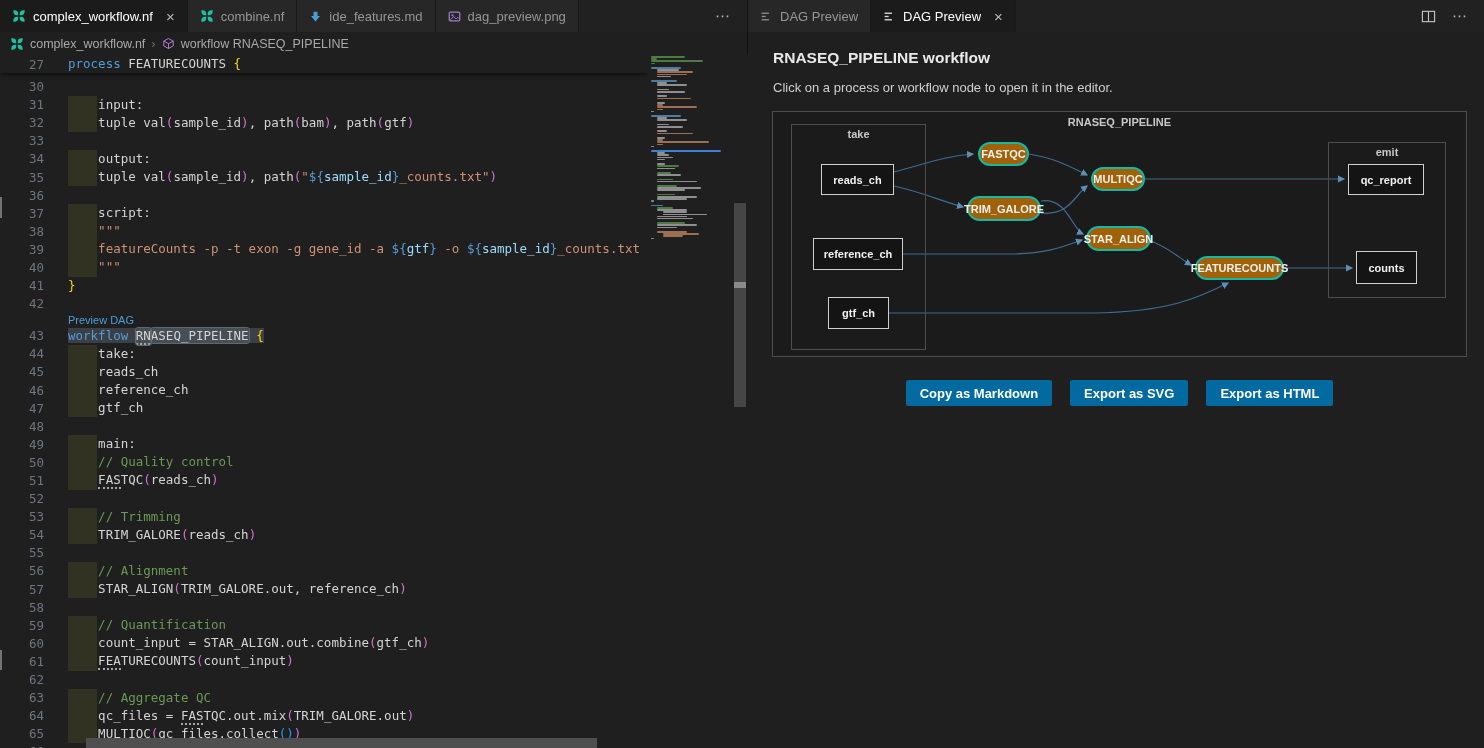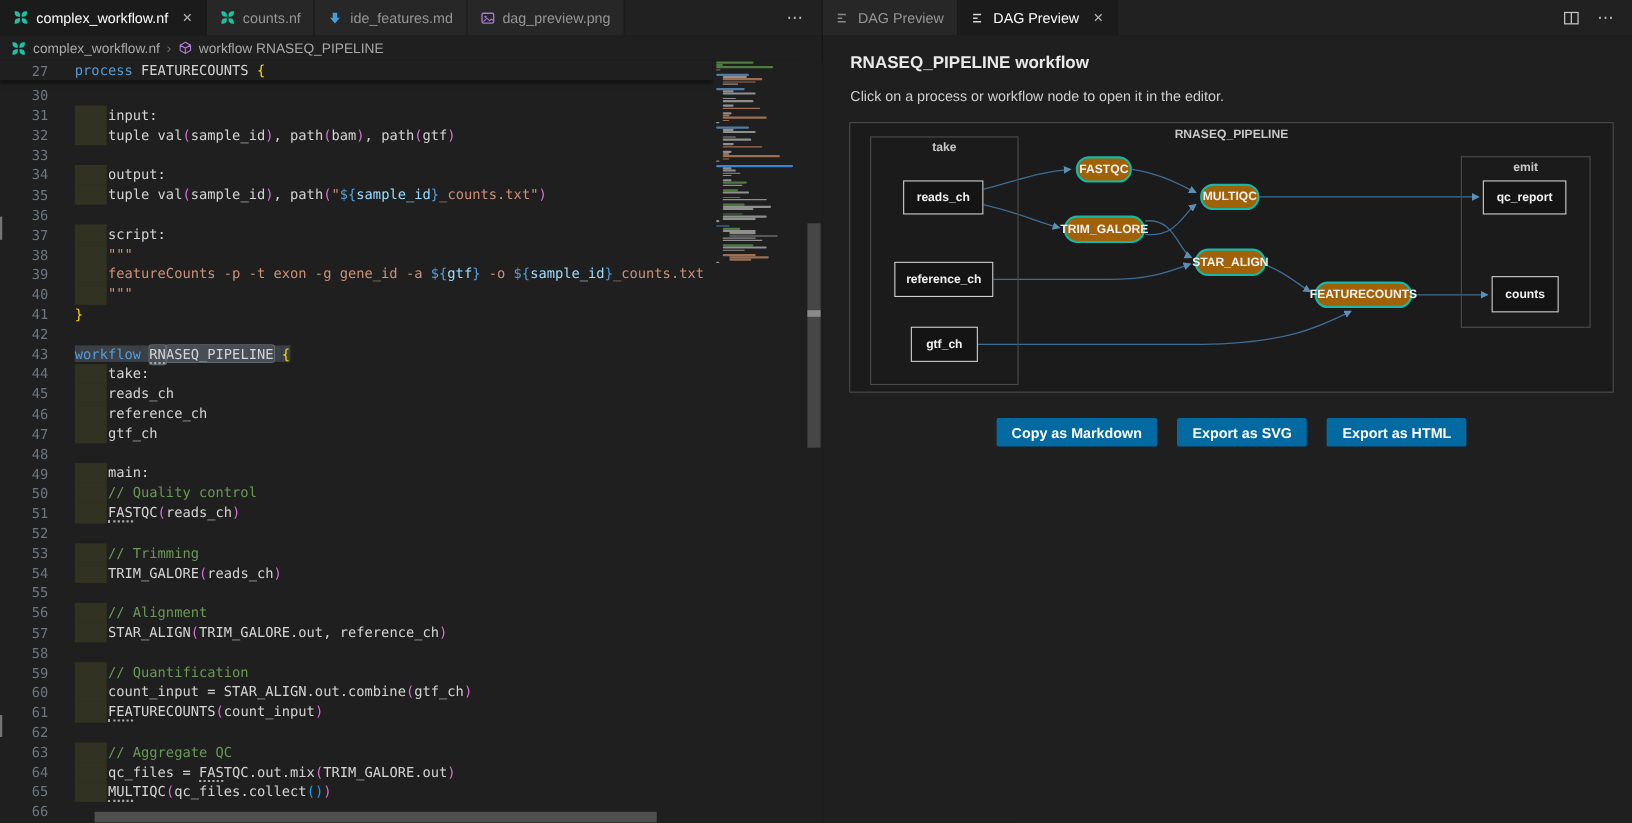--- a/index.html
+++ b/index.html
@@ -85,21 +85,21 @@
           </span>
           <span>complex_workflow.nf</span>
           <span class="close">×</span>
         </div>
         <div class="tab">
           <span>
             <svg width="14" height="14" viewBox="0 0 16 16">
               <path fill="#1fc2a0" d="M1.5,1.5 C6,1.5 7.2,2.8 7.2,7.2 C2.8,7.2 1.5,6 1.5,1.5 Z M14.5,1.5 C14.5,6 13.2,7.2 8.8,7.2 C8.8,2.8 10,1.5 14.5,1.5 Z M1.5,14.5 C1.5,10 2.8,8.8 7.2,8.8 C7.2,13.2 6,14.5 1.5,14.5 Z M14.5,14.5 C10,14.5 8.8,13.2 8.8,8.8 C13.2,8.8 14.5,10 14.5,14.5 Z"></path>
             </svg>
           </span>
-          <span>counts.nf</span>
+          <span>combine.nf</span>
         </div>
         <div class="tab">
           <span>
             <svg width="13" height="13" viewBox="0 0 16 16">
               <path fill="#4a9cd6" d="M8 14 L2.5 7.5 H5.5 V2 H10.5 V7.5 H13.5 Z"></path>
             </svg>
           </span>
           <span>ide_features.md</span>
         </div>
         <div class="tab">
@@ -187,20 +187,24 @@
             <span class="ln">40</span>
             <span class="lc"><span class="indent-block"></span><span class="tk-s">    """</span></span>
           </div>
           <div class="row">
             <span class="ln">41</span>
             <span class="lc"><span class="tk-y">}</span></span>
           </div>
           <div class="row">
             <span class="ln">42</span>
             <span class="lc"></span>
+          </div>
+          <div class="row lens">
+            <span class="ln"></span>
+            <span class="lens-text">Preview DAG</span>
           </div>
           <div class="row">
             <span class="ln">43</span>
             <span class="lc"><span class="tk-k hl">workflow</span><span class="hl"> </span><span class="box hint">RN</span><span class="box">ASEQ_PIPELINE</span><span class="hl"> </span><span class="tk-y hl">{</span></span>
           </div>
           <div class="row">
             <span class="ln">44</span>
             <span class="lc"><span class="indent-block"></span><span class="tk-p">    take:</span></span>
           </div>
           <div class="row">

